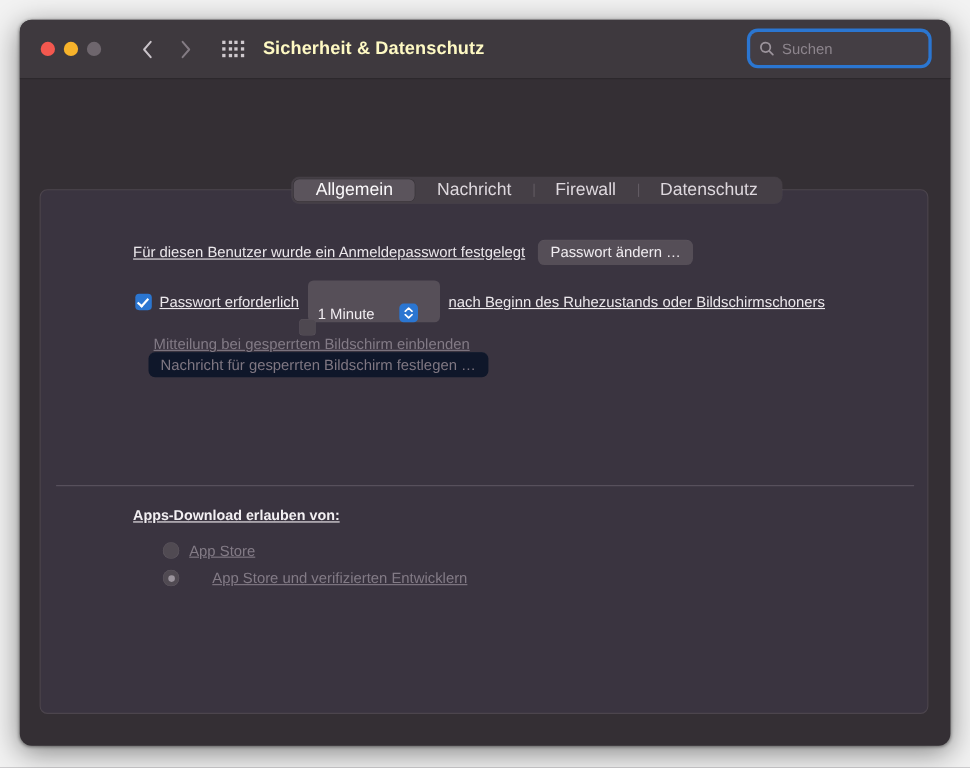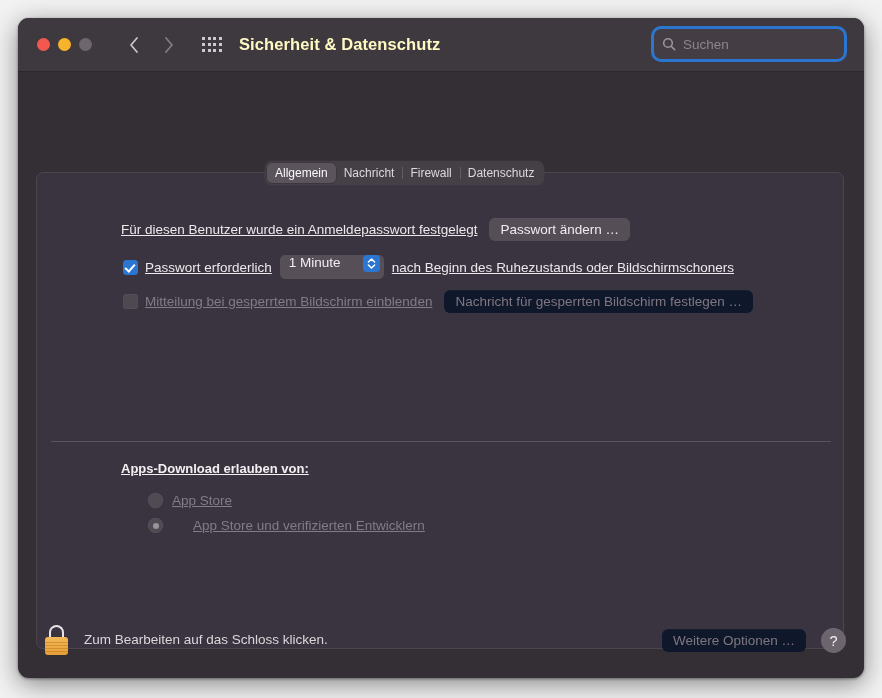--- a/index.html
+++ b/index.html
@@ -94,21 +94,21 @@
     font-weight: bold;
     color: #fef9c3;
     letter-spacing: 0.1px;
   }
 
   
   .search-wrap {
     position: absolute;
     right: 20px;
     top: 11px;
-    width: 190px;
+    width: 162px;
     height: 30px;
     border-radius: 7px;
     box-shadow: 0 0 0 3px #2b76d1;
     background: #443e44;
     display: flex;
     align-items: center;
     box-sizing: border-box;
     padding: 0 8px;
   }
   .search-wrap .mag { flex: 0 0 auto; margin-right: 7px; display:block; }
@@ -140,23 +140,23 @@
     background: #453f46;
     border-radius: 7px;
     height: 24px;
     padding: 2px;
     box-sizing: border-box;
     z-index: 3;
     box-shadow: 0 0 0 0.5px rgba(255,255,255,0.05);
   }
   .tab {
     position: relative;
-    font-size: 12px;
+    font-size: 16px;
     color: #ded8de;
-    padding: 0 8px;
+    padding: 0 20px;
     height: 100%;
     display: flex;
     align-items: center;
     border-radius: 5px;
     white-space: nowrap;
   }
   .tab.active {
     background: #5b545c;
     color: #fbf9fb;
     box-shadow: 0 0 0 0.5px rgba(0,0,0,0.25);
@@ -242,27 +242,27 @@
     width: 4px;
     height: 8px;
     border: solid #ffffff;
     border-width: 0 2px 2px 0;
     transform: rotate(42deg);
   }
   .cb.off-disabled { background: #4e4850; box-shadow: 0 0 0 0.5px #5a535d inset; }
 
   
   .popup {
-    height: 24px;
+    height: 38px;
     background: #564f58;
     border-radius: 5px;
     display: flex;
-    align-items: flex-start;
+    align-items: flex-end;
     padding-left: 9px;
-    padding-right: 4px;
+    padding-right: 20px;
     margin: 0 8px;
     box-sizing: border-box;
   }
   .popup .val {
     font-size: 13.5px;
     color: #f1edf1;
     white-space: nowrap;
     min-width: 74px;
   }
   .popup .stepper {
@@ -468,21 +468,21 @@
                 <polyline points="1.4,4 4.5,1 7.6,4" fill="none" stroke="#ffffff" stroke-width="1.5" stroke-linecap="round" stroke-linejoin="round"></polyline>
               </svg>
               <svg width="9" height="5" viewBox="0 0 9 5" aria-hidden="true">
                 <polyline points="1.4,1 4.5,4 7.6,1" fill="none" stroke="#ffffff" stroke-width="1.5" stroke-linecap="round" stroke-linejoin="round"></polyline>
               </svg>
             </span>
           </span>
           <span class="lbl">nach Beginn des Ruhezustands oder Bildschirmschoners</span>
         </div>
 
-        <div class="row" style="left:86px; top:117px;">
+        <div class="row" style="left:86px; top:117px;flex-direction:column;">
           <span class="cb off-disabled"></span>
           <span class="lbl dim">Mitteilung bei gesperrtem Bildschirm einblenden</span>
           <button class="btn disabled" style="margin-left:12px;">Nachricht für gesperrten Bildschirm festlegen …</button>
         </div>
 
         <div class="divider"></div>
 
         <div class="row" style="left:84px; top:288px;">
           <span class="lbl head">Apps-Download erlauben von:</span>
         </div>
@@ -493,24 +493,15 @@
         </div>
 
         <div class="row" style="left:111px; top:345px;gap:21px;">
           <span class="radio on"></span>
           <span class="lbl dim">App Store und verifizierten Entwicklern</span>
         </div>
 
       </div>
     </div>
 
-    <div class="footer">
-      <div class="lock">
-        <div class="shackle"></div>
-        <div class="bodyb"></div>
-      </div>
-      <div class="footer-text">Zum Bearbeiten auf das Schloss klicken.</div>
-      <button class="btn disabled btn-more">Weitere Optionen …</button>
-      <div class="help">?</div>
-    </div>
 
   </div>
 </div>
 
 </body></html>

